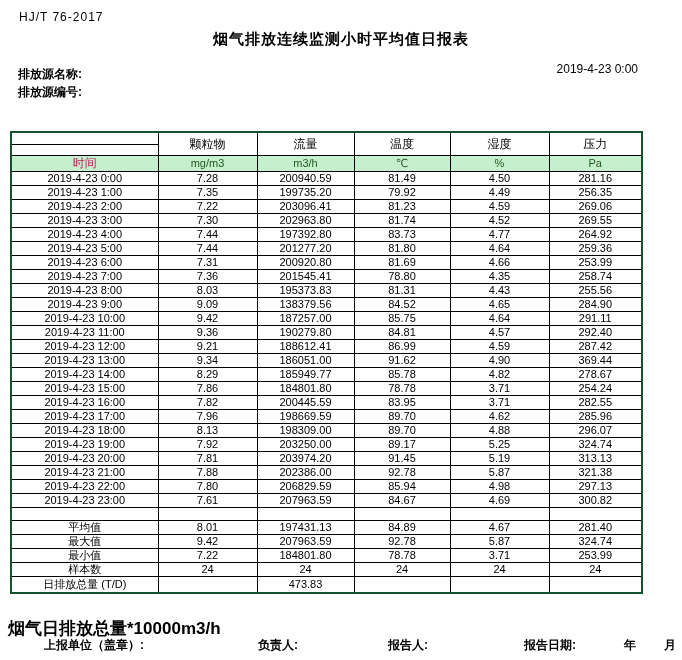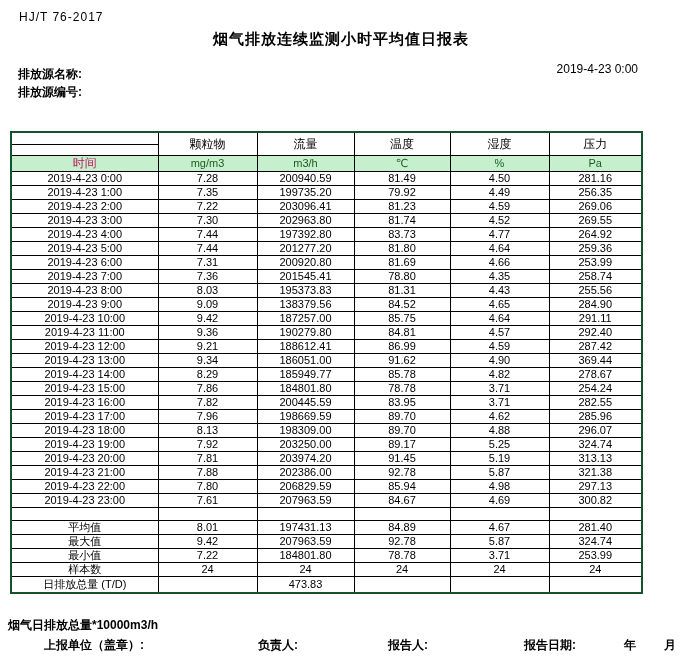--- a/index.html
+++ b/index.html
@@ -32,21 +32,21 @@
   tr.green td{
     background:#c6efce;height:15px;line-height:15px;
   }
   tr.green td.time-head{color:#be185d;font-size:12px;}
   tr.green td.unit{color:#1e5c1e;font-size:11px;}
   tbody.data td{height:13px;line-height:13px;}
   tr.sep td{height:12px;}
   tbody.summary td{height:13px;line-height:13px;}
   tbody.summary tr.last td{height:15px;line-height:15px;}
   td.lbl-left{text-align:left;padding-left:4px;}
-  .footnote{position:absolute;left:8px;top:617px;font-size:12px;font-weight:bold;}
+  .footnote{position:absolute;left:8px;top:617px;font-size:17px;font-weight:bold;}
   .sigline{position:absolute;top:637px;left:0;width:100%;height:16px;font-size:12px;font-weight:bold;}
   .sigline span{position:absolute;white-space:nowrap;margin-left:36px;}
   .sig-unit{left:8px;}
   .sig-resp{left:222px;}
   .sig-reporter{left:352px;}
   .sig-date{left:488px;}
   .sig-year{left:588px;}
   .sig-month{left:628px;}
   .sig-day{left:663px;}
 </style>

